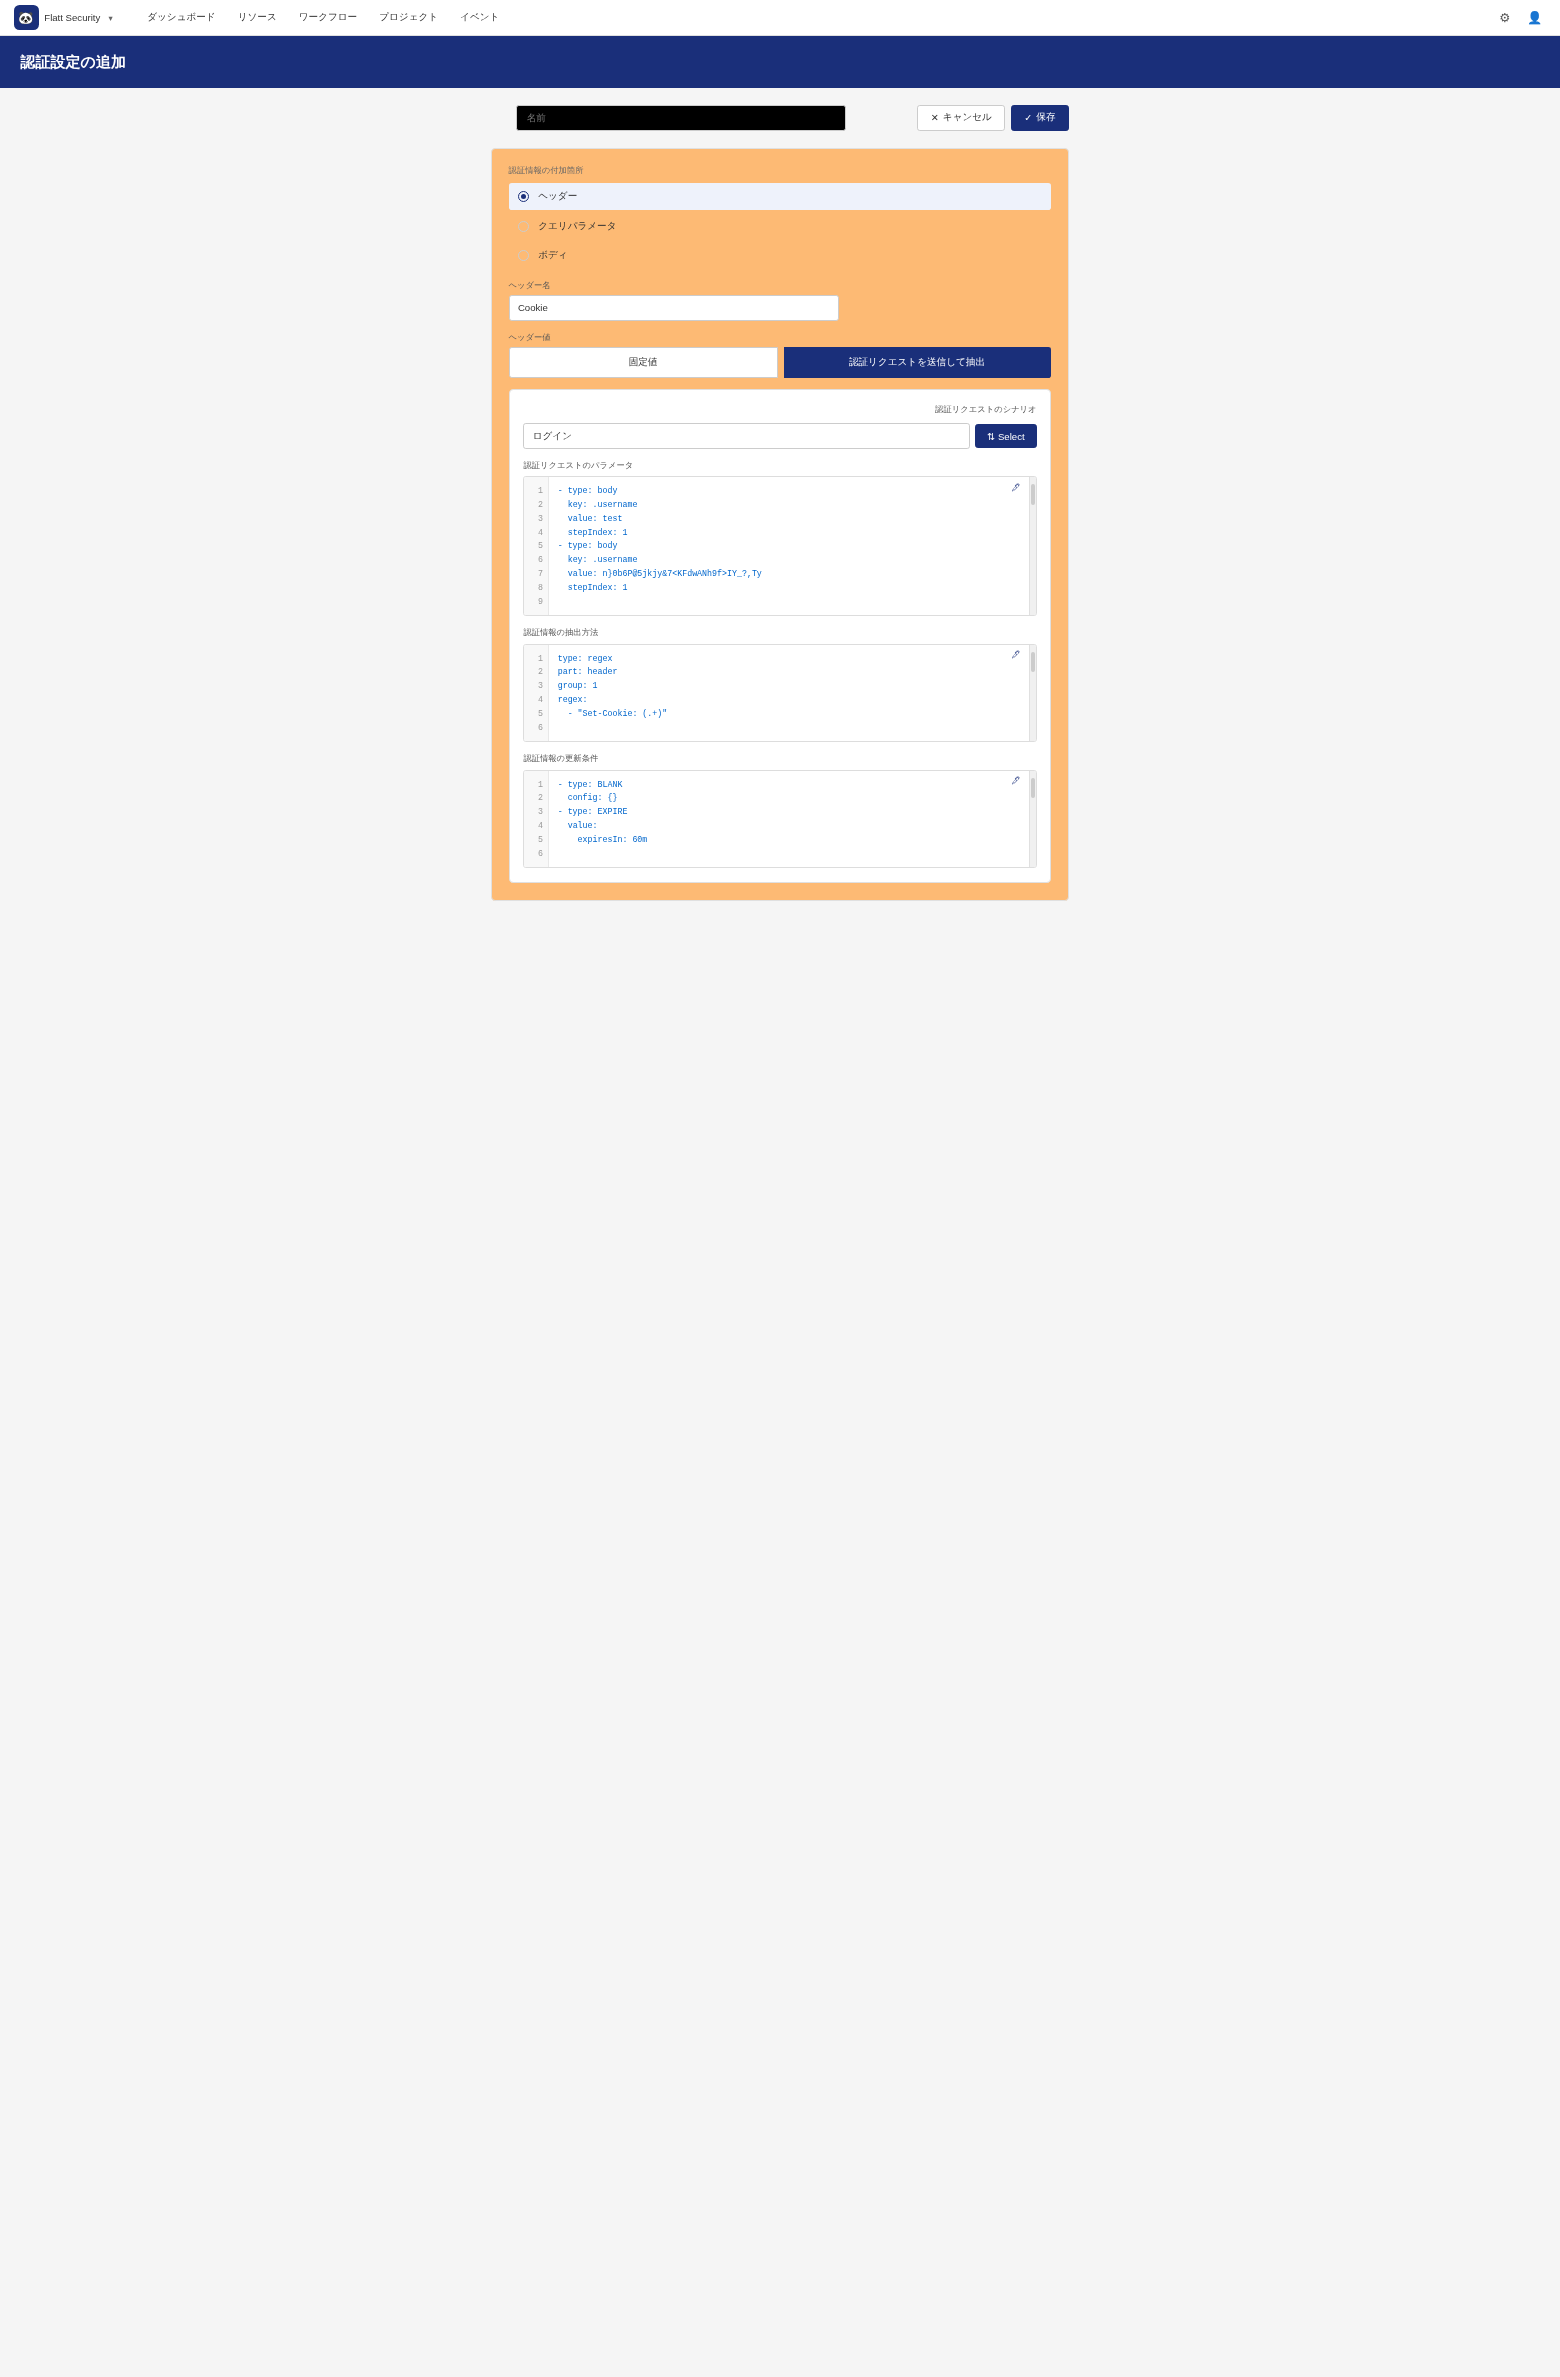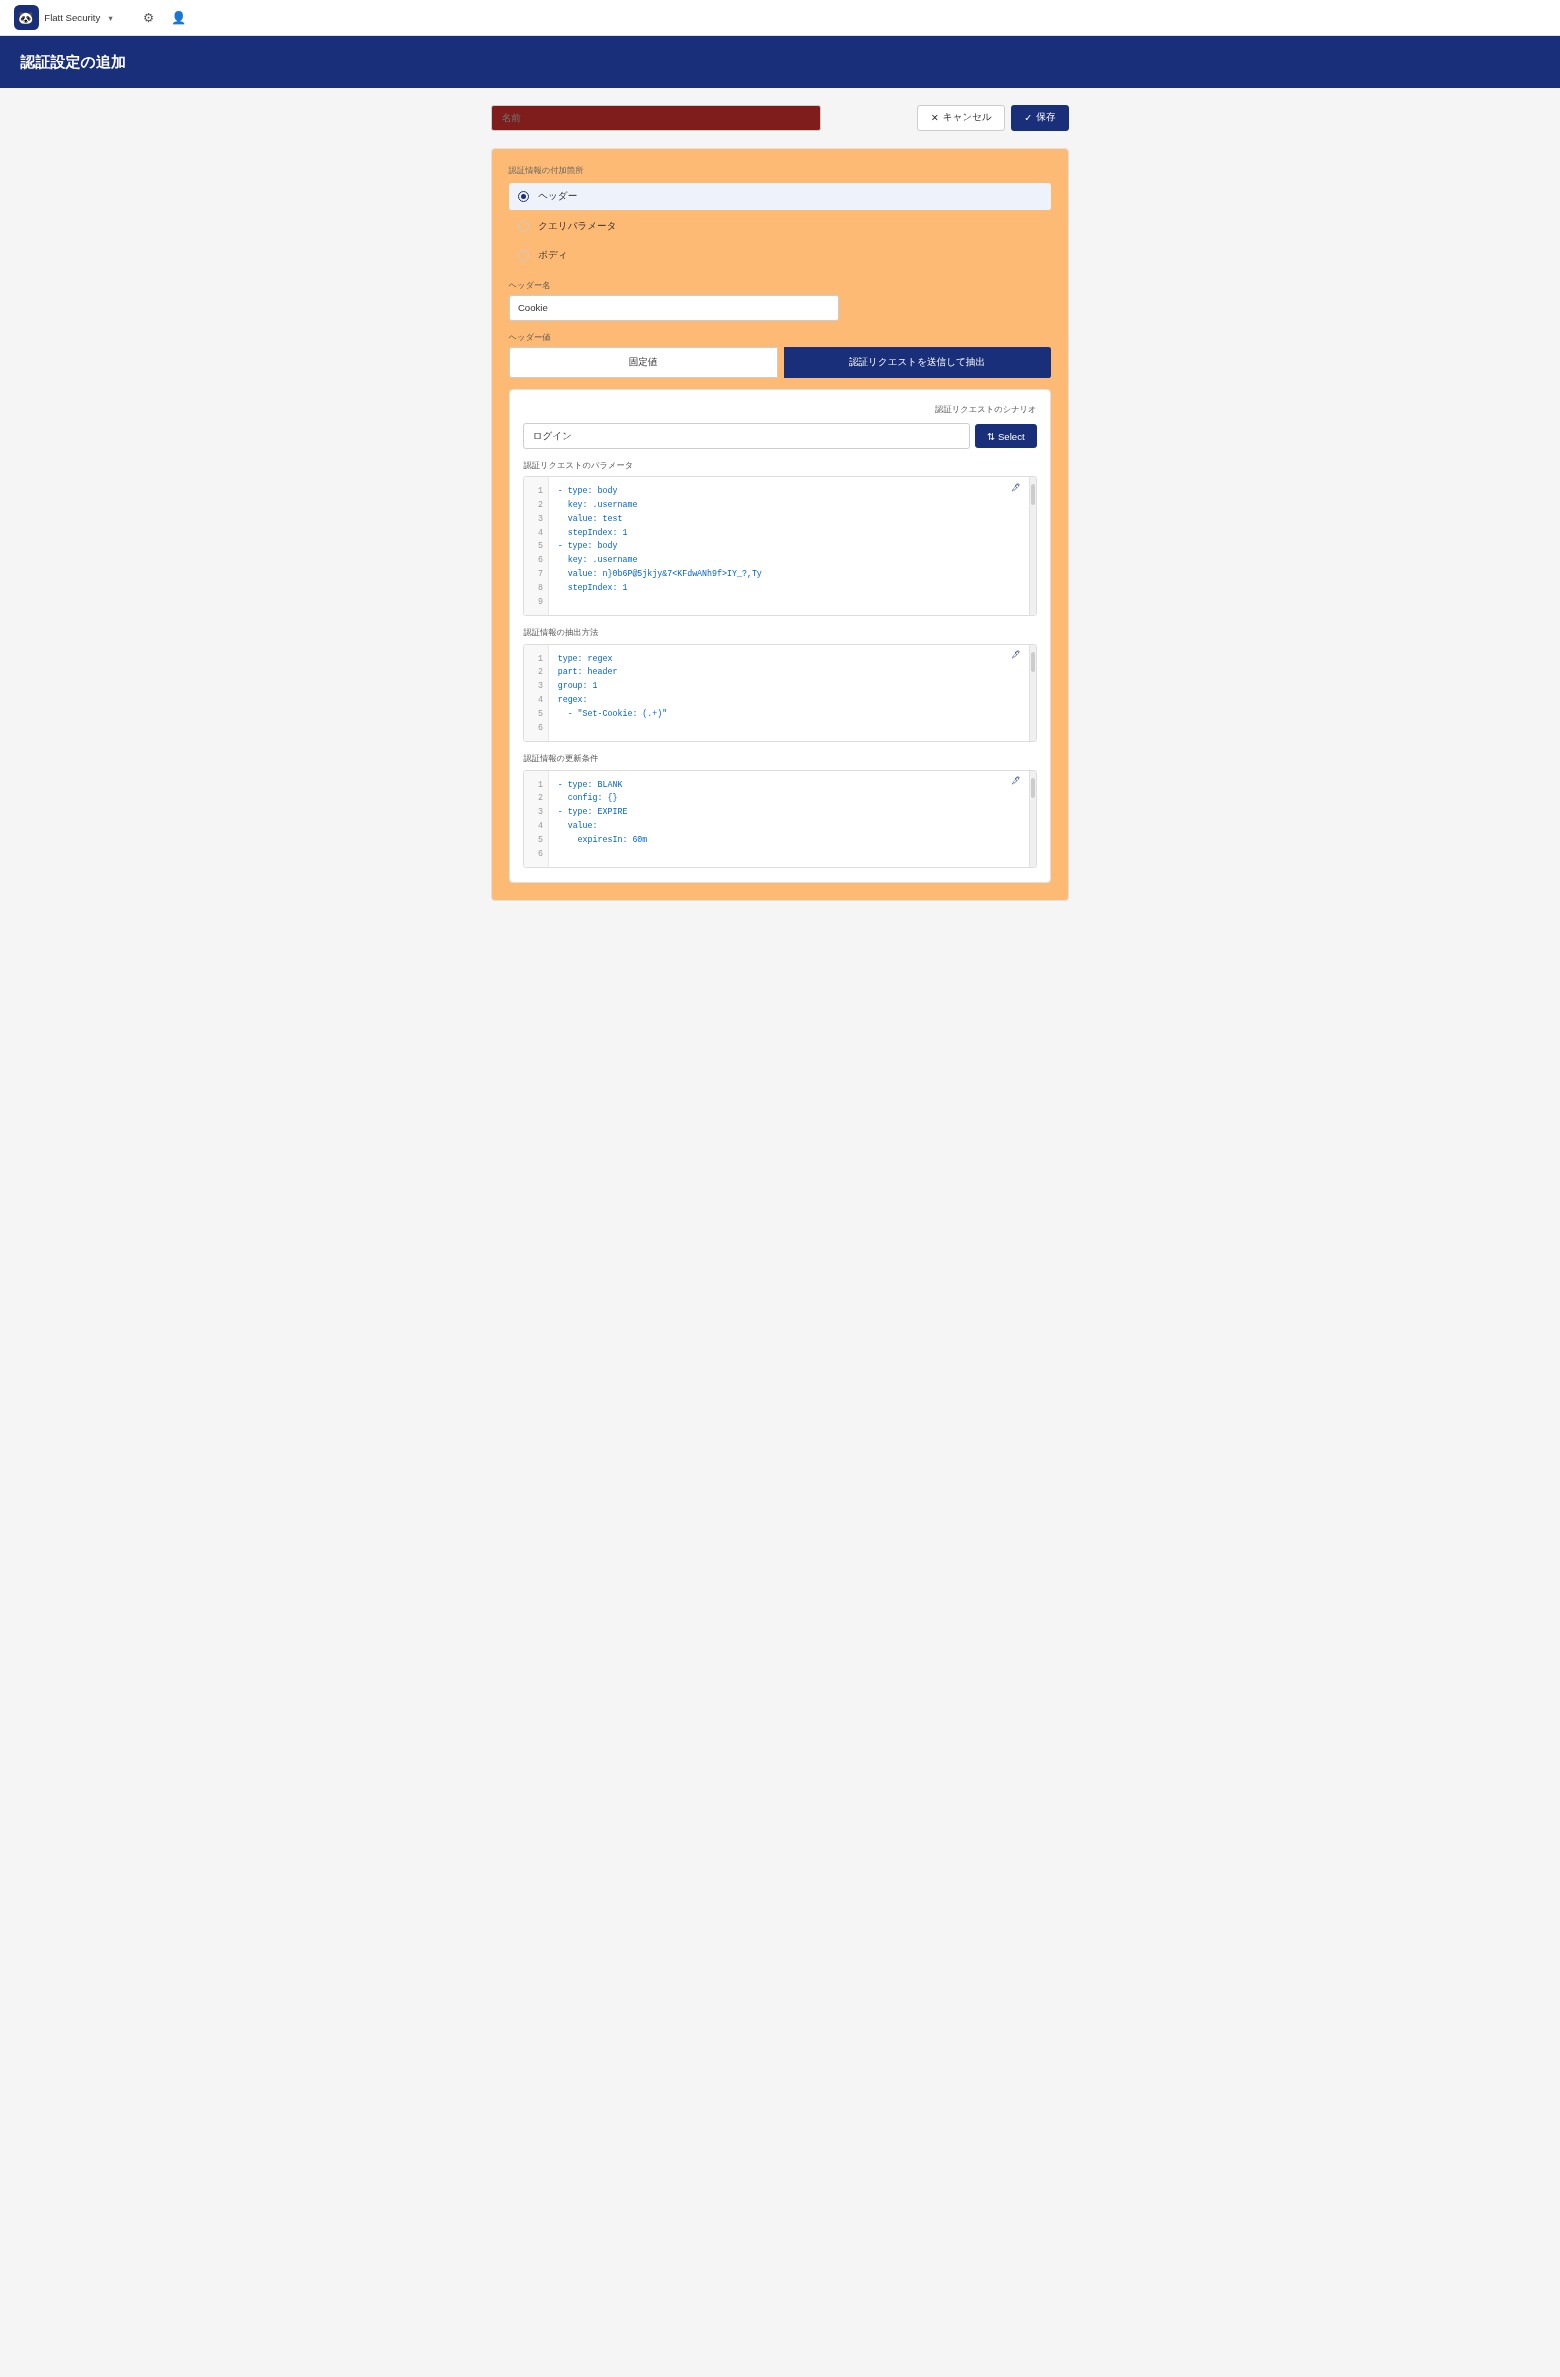--- a/index.html
+++ b/index.html
@@ -106,21 +106,22 @@
       margin-bottom: 16.5px;
     }
     .name-input {
       flex: 1;
       max-width: 330px;
       padding: 6.9px 9.6px;
       border: 0.7px solid #ccc;
       border-radius: 2.8px;
       font-size: 9.6px;
       color: #999;
-      background: #7f1d1d;
+      background: #000000;
+      margin-left: 25px;
     }
     .top-bar-actions {
       display: flex;
       gap: 5.5px;
       margin-left: auto;
     }
     .btn-cancel {
       display: flex;
       align-items: center;
       gap: 4.1px;
@@ -362,20 +363,27 @@
     }
   </style>
 </head>
 <body>
 
 <nav class="navbar">
   <div class="navbar-brand">
     <div class="navbar-logo">🐼</div>
     <span class="navbar-brand-name">Flatt Security</span>
     <span class="navbar-brand-chevron">▾</span>
+  </div>
+  <div class="navbar-nav">
+    <div class="nav-item">ダッシュボード</div>
+    <div class="nav-item">リソース</div>
+    <div class="nav-item">ワークフロー</div>
+    <div class="nav-item">プロジェクト</div>
+    <div class="nav-item">イベント</div>
   </div>
   <div class="navbar-actions">
     <div class="icon-btn">⚙</div>
     <div class="icon-btn">👤</div>
   </div>
 </nav>
 
 <div class="page-header">
   <h1>認証設定の追加</h1>
 </div>

